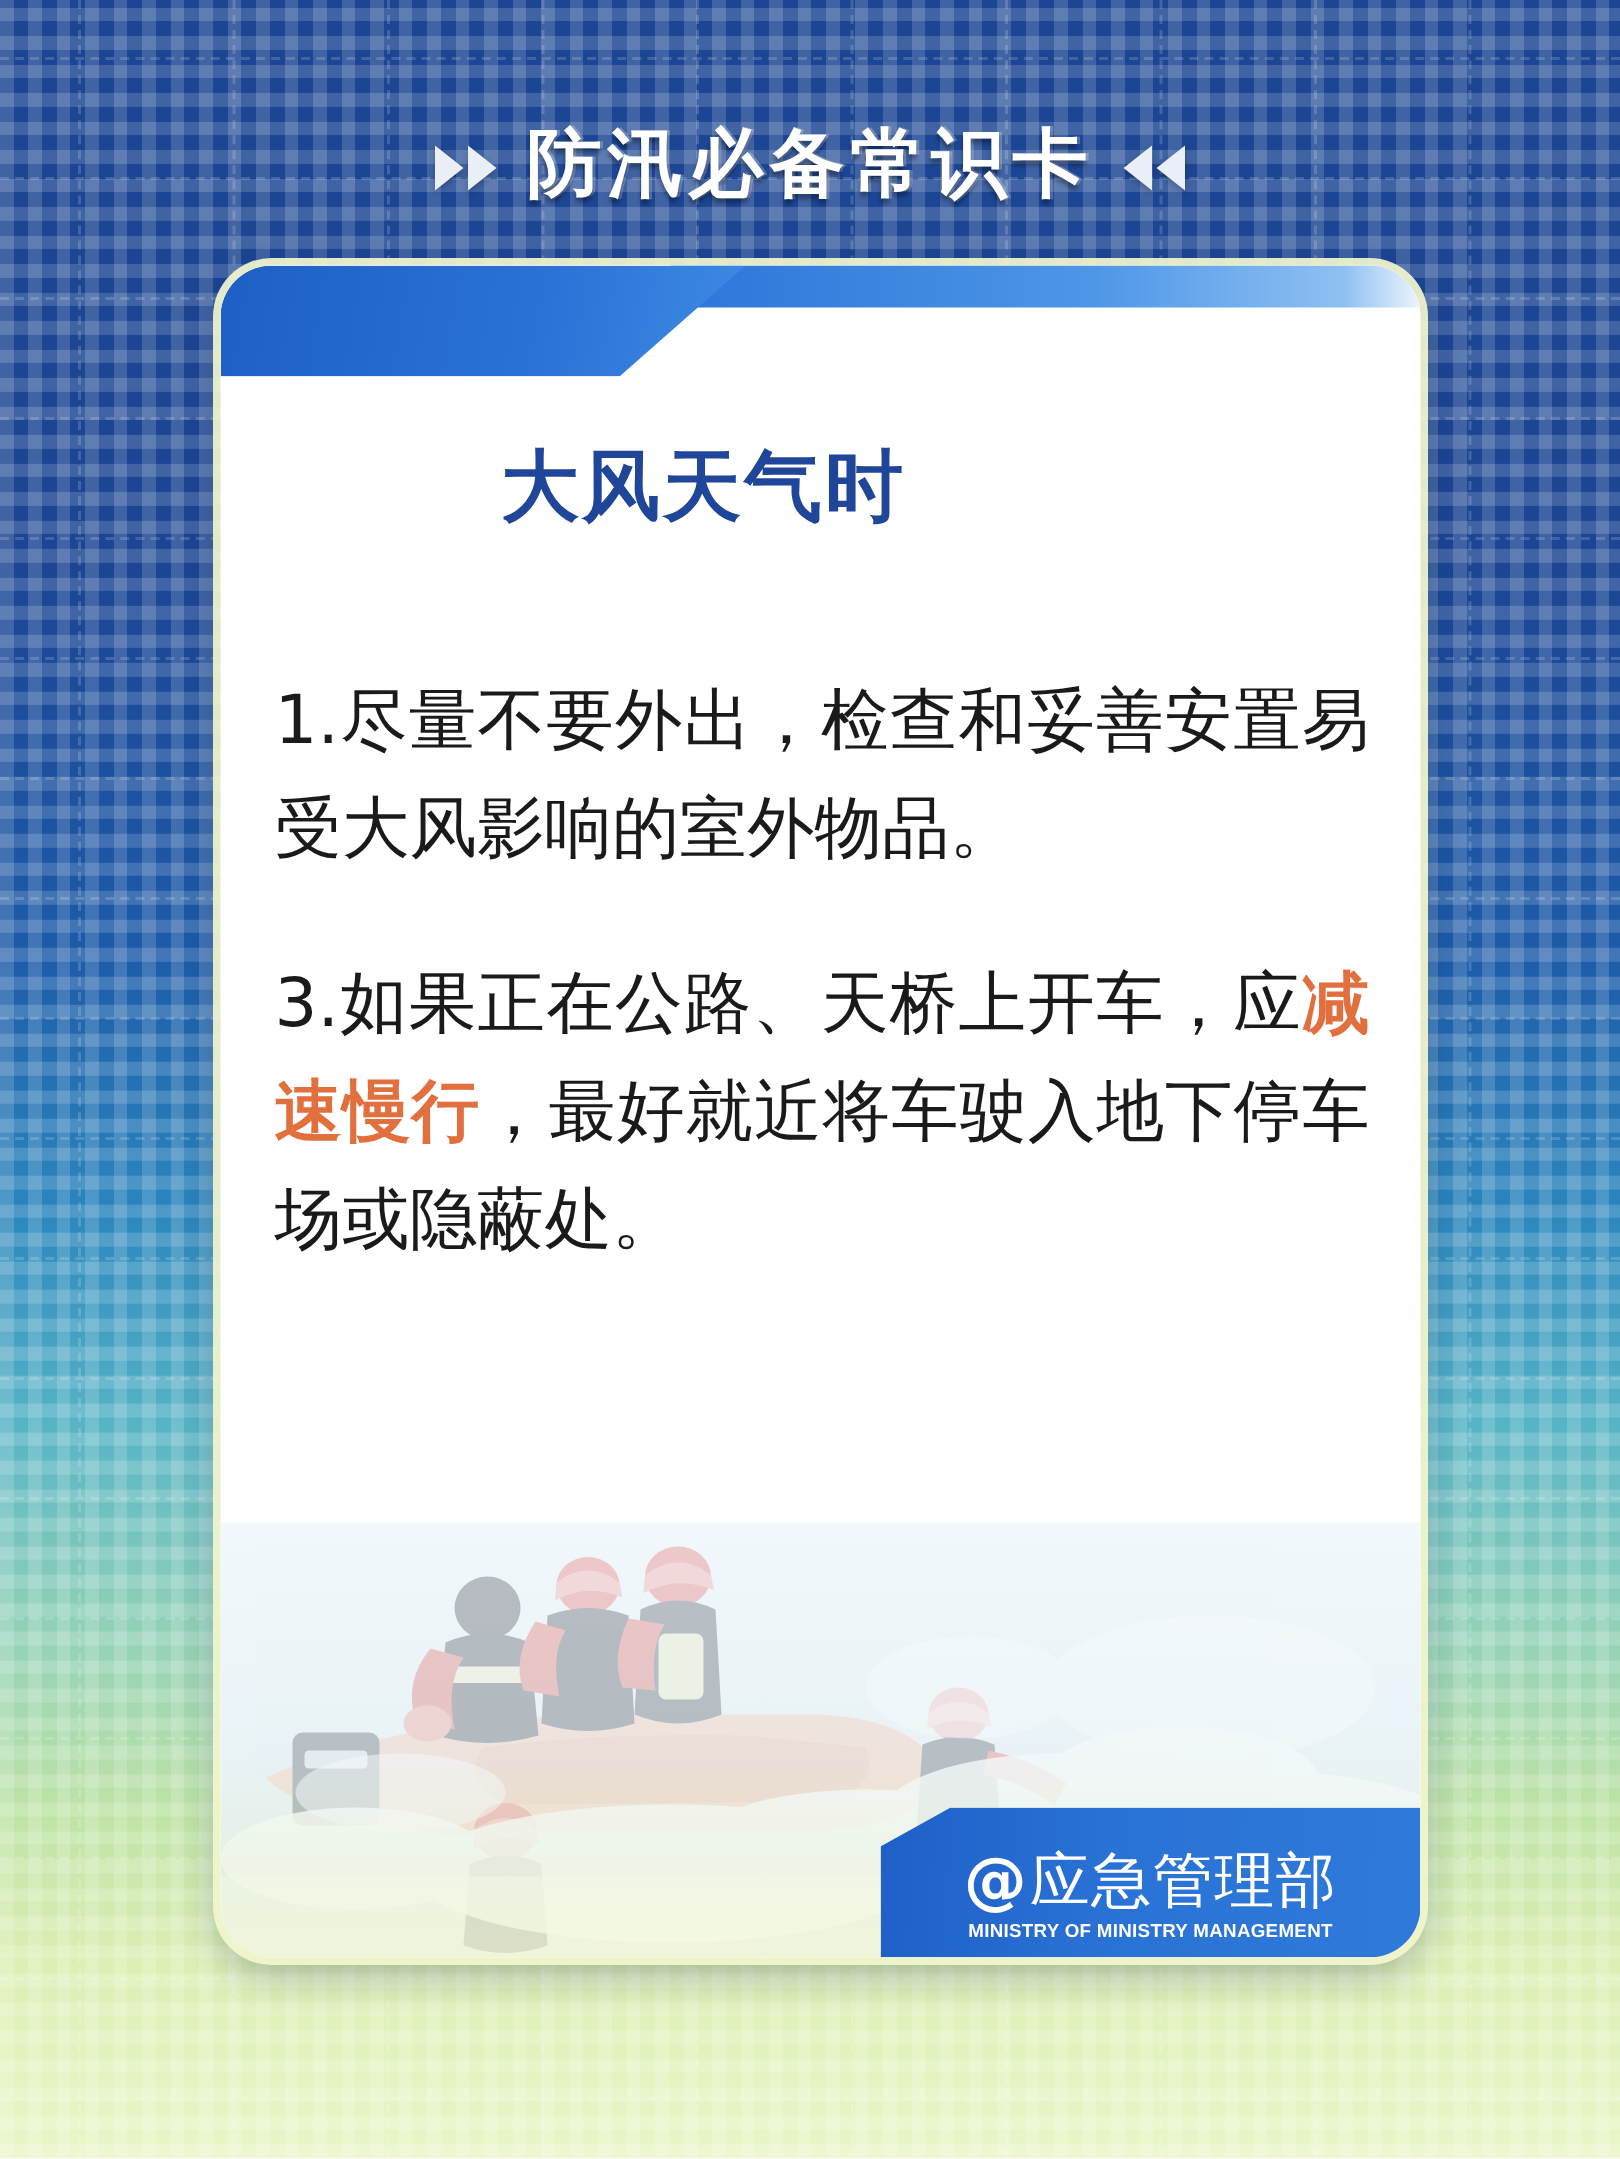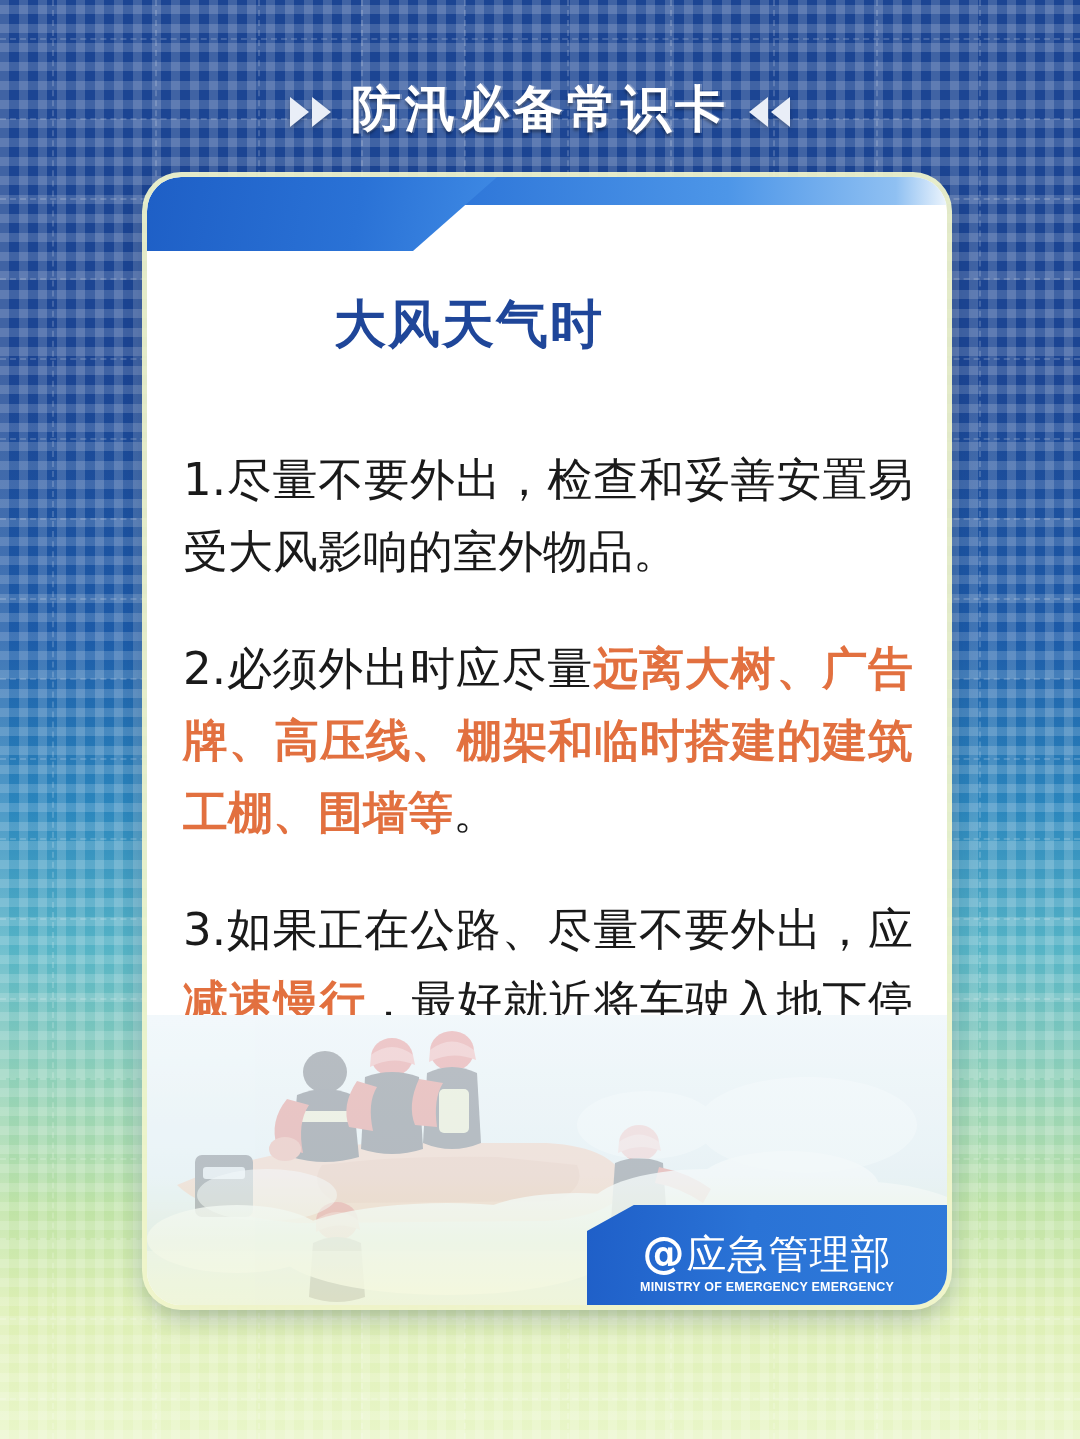--- a/index.html
+++ b/index.html
@@ -280,26 +280,23 @@
     <div id="card-banner"></div>
 
     <div id="card-heading">大风天气时</div>
 
     <div id="card-body">
 
       <p class="tip-item">
         <span>1.</span><span>尽量不要外出，检查和妥善安置易受大风影响的室外物品。</span>
       </p>
 
+
       <p class="tip-item">
-        <span>2.</span><span>必须外出时应尽量</span><span class="hl">远离大树、广告牌、高压线、棚架和临时搭建的建筑工棚、围墙等</span><span>。</span>
-      </p>
-
-      <p class="tip-item">
-        <span>3.</span><span>如果正在公路、尽量不要外出，应</span><span class="hl">减速慢行</span><span>，最好就近将车驶入地下停车场或隐蔽处。</span>
+        <span>3.</span><span>如果正在公路、天桥上开车，应</span><span class="hl">减速慢行</span><span>，最好就近将车驶入地下停车场或隐蔽处。</span>
       </p>
     </div>
 
     <div id="photo-strip">
       <svg id="photo-scene" viewBox="0 0 800 290" preserveAspectRatio="xMidYMid slice">
         <defs>
           <linearGradient id="waterg" x1="0" y1="0" x2="0" y2="1">
             <stop offset="0%" stop-color="#eef6fa"></stop>
             <stop offset="100%" stop-color="#cfe3ea"></stop>
           </linearGradient>
@@ -361,17 +358,17 @@
         </g>
         <rect x="0" y="236" width="800" height="54" fill="#ffffff" opacity="0.55"></rect>
       </svg>
     </div>
 
     <div id="logo-ribbon">
       <div id="logo-cn-row">
         <span id="logo-at">@</span>
         <span id="logo-cn">应急管理部</span>
       </div>
-      <div id="logo-en">MINISTRY OF EMERGENCY EMERGENCY</div>
+      <div id="logo-en">MINISTRY OF MINISTRY MANAGEMENT</div>
     </div>
 
   </div>
 </div>
 
 </body></html>

